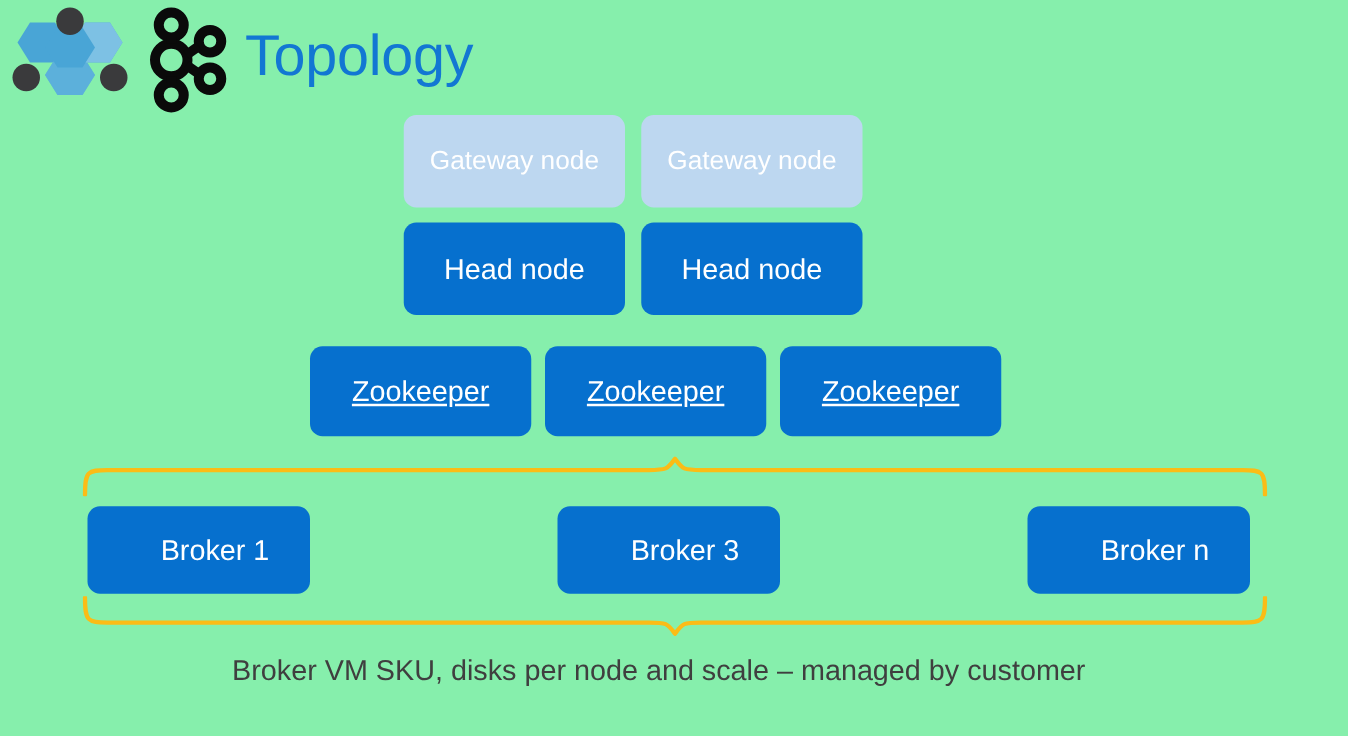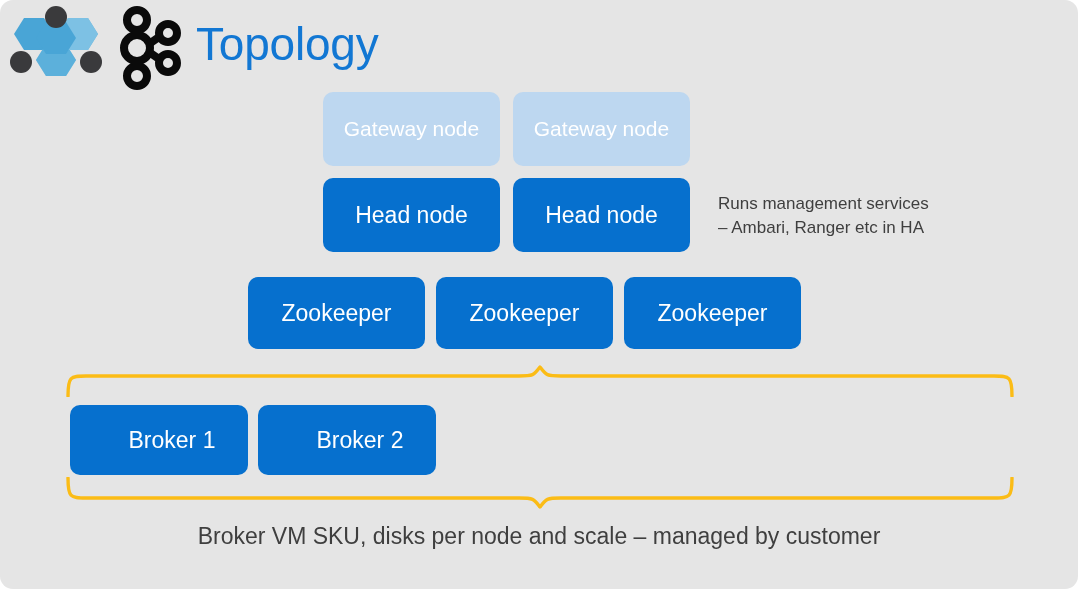--- a/index.html
+++ b/index.html
@@ -9,23 +9,22 @@
     background: #ffffff;
   }
   body {
     font-family: "Liberation Sans", sans-serif;
     -webkit-font-smoothing: antialiased;
   }
   #slide {
     position: relative;
     width: 1078px;
     height: 589px;
-    background: #e5e5e5;
+    background: #86efac;
     overflow: hidden;
-    border-radius: 13px;
   }
 
   
   .header {
     position: absolute;
     left: 0;
     top: 0;
     width: 400px;
     height: 96px;
   }
@@ -81,20 +80,21 @@
   }
   .node.head {
     top: 178px;
     width: 177px;
     height: 74px;
   }
   .node.zk {
     top: 277px;
     width: 177px;
     height: 72px;
+    text-decoration: underline;
   }
   .node.broker {
     top: 405px;
     width: 178px;
     height: 70px;
     padding-left: 32px;
   }
 
   
   .annotation {
@@ -114,21 +114,21 @@
     width: 952px;
     height: 32px;
   }
   .brace svg { display: block; width: 100%; height: 100%; }
   .brace-top    { top: 365px; }
   .brace-bottom { top: 477px; }
 
   
   .caption {
     position: absolute;
-    left: 12px;
+    left: 0;
     top: 519px;
     width: 1054px;
     text-align: center;
     font-size: 23px;
     line-height: 34px;
     color: #3F3F3F;
   }
 </style>
 </head>
 <body>
@@ -175,37 +175,34 @@
 
     <div class="slide-title">Topology</div>
   </div>
 
   <div class="node light gateway" style="left:323px;">Gateway node</div>
   <div class="node light gateway" style="left:513px;">Gateway node</div>
 
   <div class="node blue head" style="left:323px;">Head node</div>
   <div class="node blue head" style="left:513px;">Head node</div>
 
-  <div class="annotation">
-    <div>Runs management services</div>
-    <div>– Ambari, Ranger etc in HA</div>
-  </div>
 
   <div class="node blue zk" style="left:248px;">Zookeeper</div>
   <div class="node blue zk" style="left:436px;">Zookeeper</div>
   <div class="node blue zk" style="left:624px;">Zookeeper</div>
 
   <div class="brace brace-top">
     <svg viewBox="0 0 952 32" preserveAspectRatio="none" aria-hidden="true">
       <path d="M4 31 C4 12 6 11 22 11 L455 11 C470 11 470 10 476 2 C482 10 482 11 497 11 L930 11 C946 11 948 12 948 31" fill="none" stroke="#FBBC16" stroke-width="3.4" stroke-linecap="round" stroke-linejoin="round"></path>
     </svg>
   </div>
 
   <div class="node blue broker" style="left:70px;">Broker 1</div>
-  <div class="node blue broker" style="left:258px;">Broker 2</div>
+  <div class="node blue broker" style="left:446px;">Broker 3</div>
+  <div class="node blue broker" style="left:822px;">Broker n</div>
 
   <div class="brace brace-bottom">
     <svg viewBox="0 0 952 32" preserveAspectRatio="none" aria-hidden="true">
       <path d="M4 1 C4 20 6 21 22 21 L455 21 C470 21 470 22 476 30 C482 22 482 21 497 21 L930 21 C946 21 948 20 948 1" fill="none" stroke="#FBBC16" stroke-width="3.4" stroke-linecap="round" stroke-linejoin="round"></path>
     </svg>
   </div>
 
   <div class="caption">Broker VM SKU, disks per node and scale – managed by customer</div>
 
 </div>

